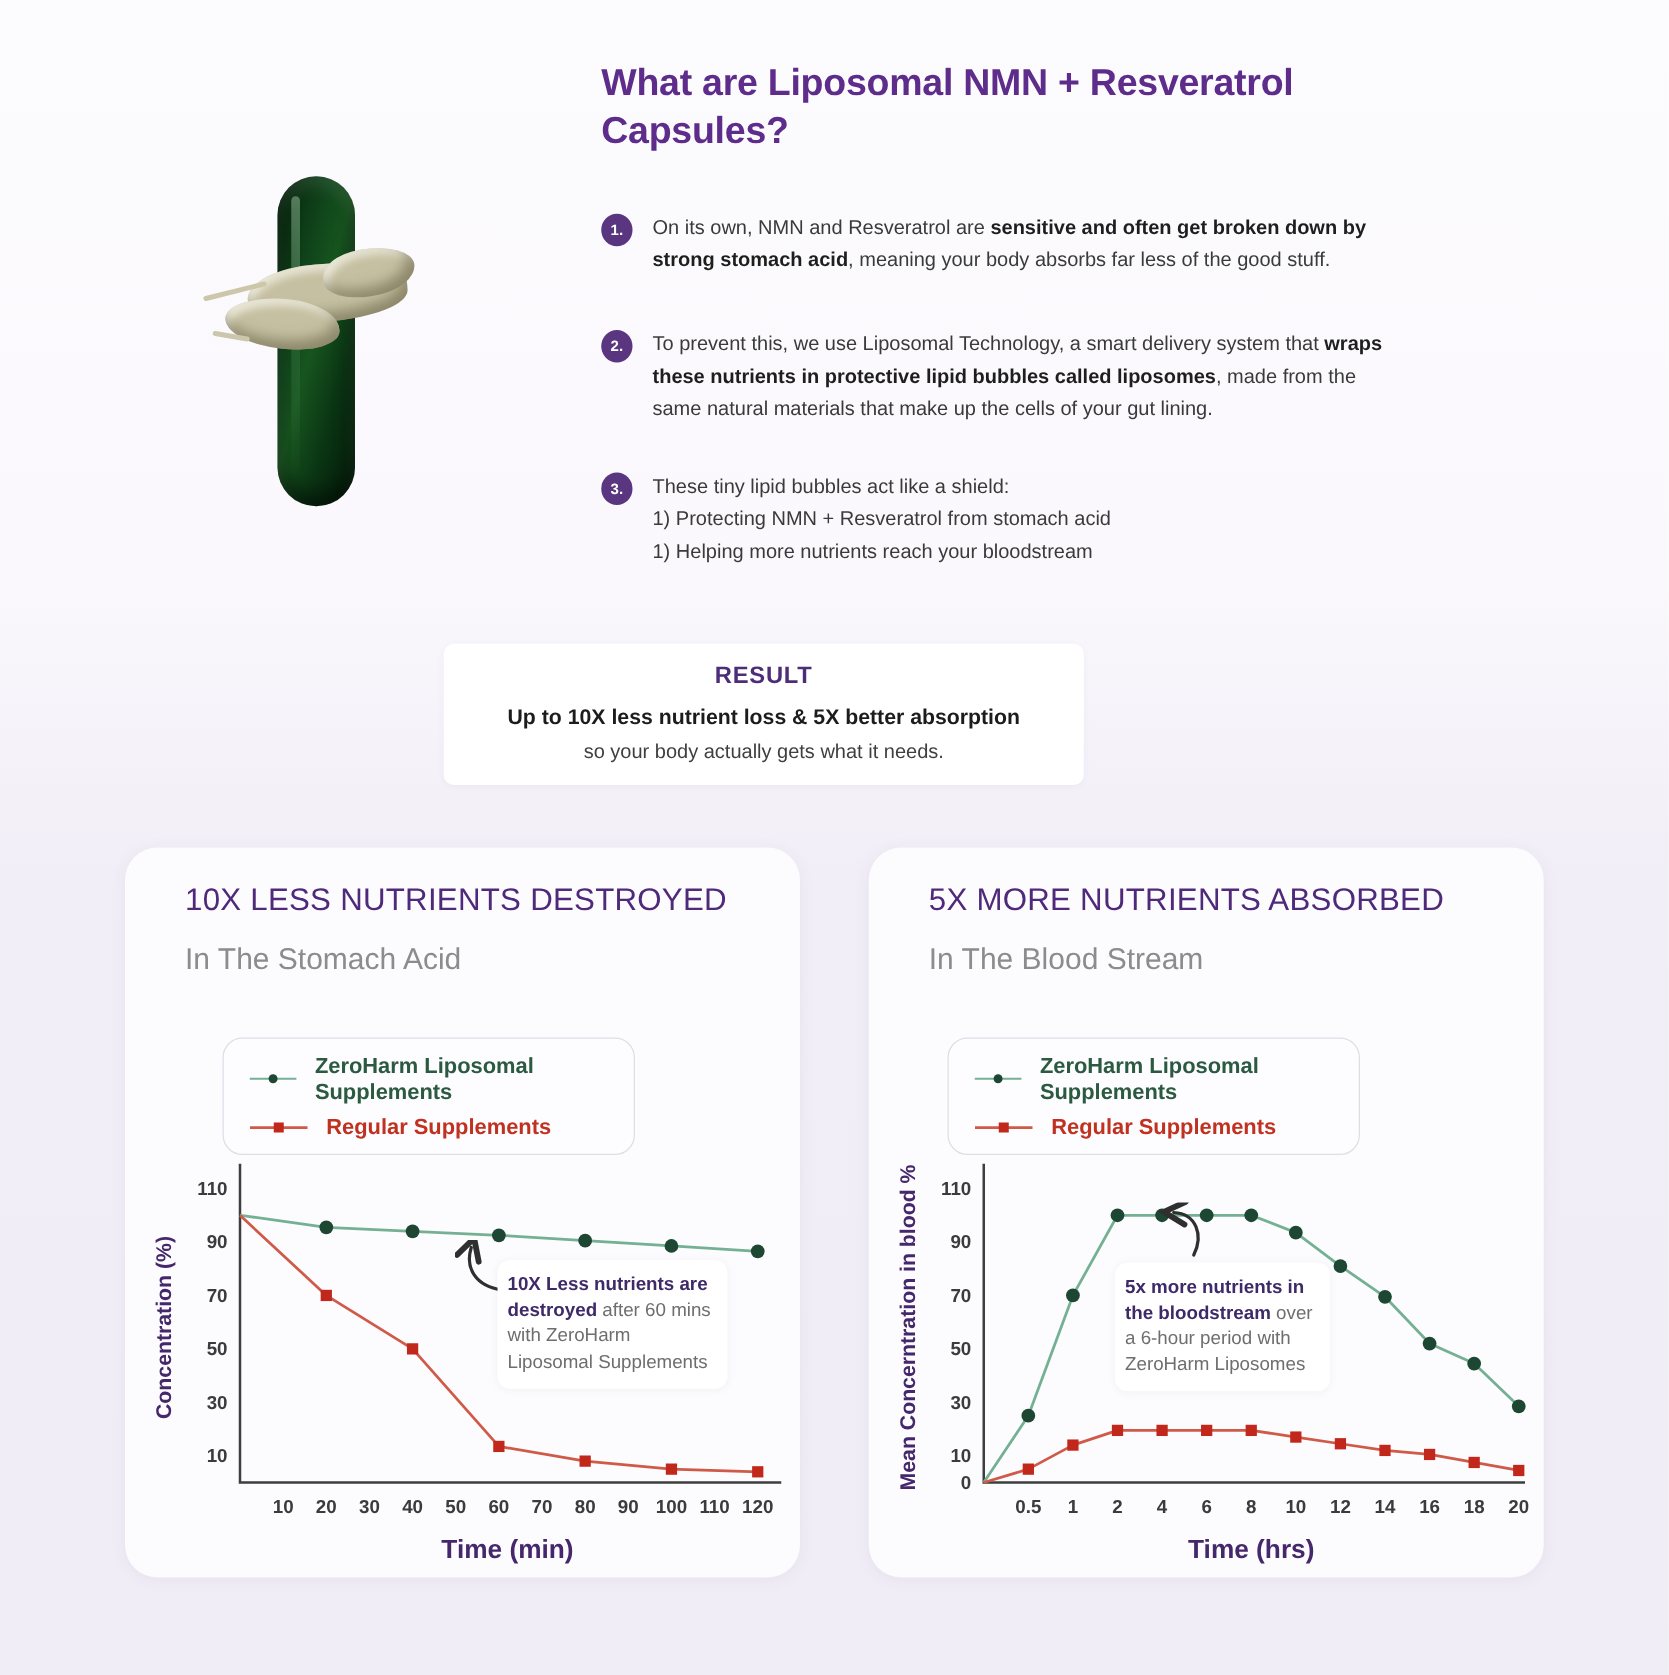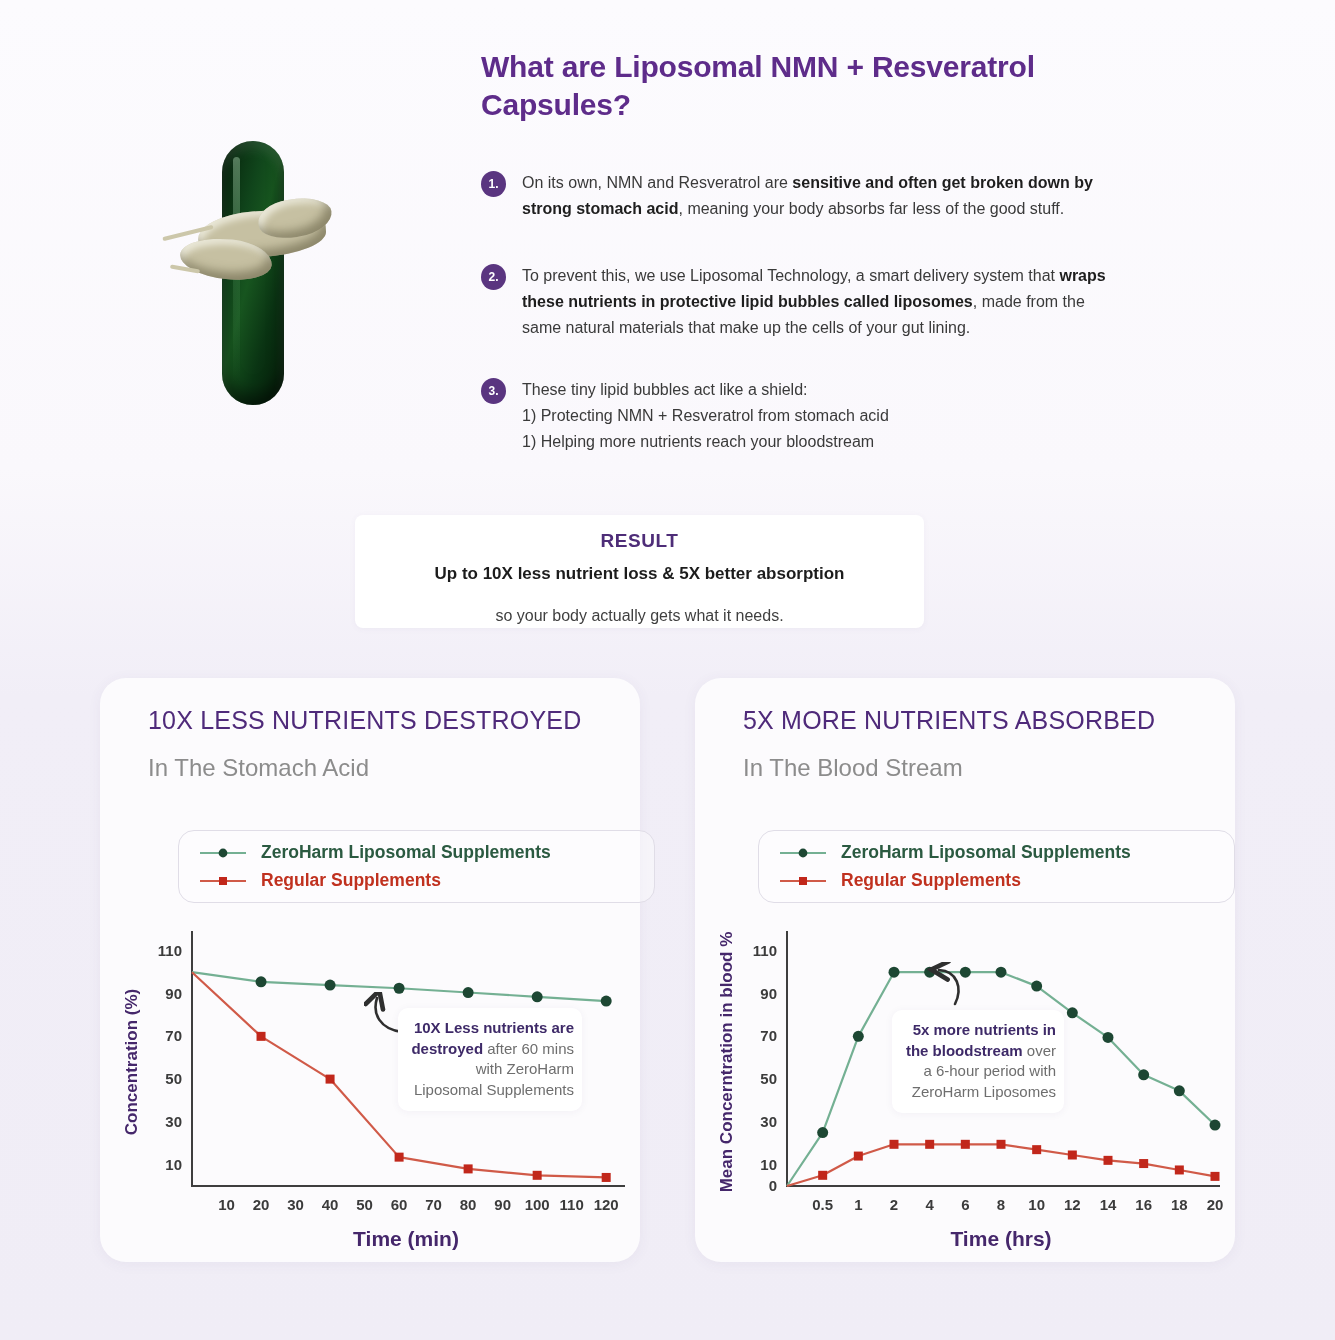--- a/index.html
+++ b/index.html
@@ -28,42 +28,42 @@
   .hero-content{position:absolute;left:465px;top:0;width:680px}
   h1.page-title{position:absolute;left:0;top:48px;width:680px;
     font-size:30px;line-height:1.26;font-weight:700;color:#5e2c8a;letter-spacing:-.2px}
   .item{position:absolute;left:0;display:flex;align-items:flex-start;width:650px}
   .item-1{top:170px}.item-2{top:263px}.item-3{top:377px}
   .badge{flex:0 0 auto;width:25px;height:26px;border-radius:50%;background:#5a3580;color:#fff;
     font-size:12px;font-weight:700;display:flex;align-items:center;justify-content:center;margin-right:16px;margin-top:1px}
   .item p{font-size:16px;line-height:1.64;color:#3a3a3a;width:590px}
   .item p b{color:#1e1e1e;font-weight:700}
   
-  .result-card{position:absolute;left:355px;top:515px;width:569px;height:113px;background:#ffffff;
+  .result-card{position:absolute;left:355px;top:515px;width:512px;height:113px;background:#ffffff;
     border-radius:8px;text-align:center;box-shadow:0 1px 6px rgba(90,70,130,.05)}
   .result-title{margin-top:15px;font-size:19px;font-weight:700;color:#4e2d78;letter-spacing:.6px}
   .result-bold{margin-top:12px;font-size:17px;font-weight:700;color:#1c1c1c}
-  .result-sub{margin-top:23px;font-size:16px;color:#3f3f3f}
+  .result-sub{margin-top:9px;font-size:16px;color:#3f3f3f}
   
   .chart-card{position:absolute;top:678px;width:540px;height:584px;background:#fcfbfd;border-radius:26px;
     box-shadow:0 2px 14px rgba(80,60,120,.06)}
   .card-0{left:100px}.card-1{left:695px}
   .chart-title{position:absolute;left:48px;top:28px;font-size:25px;font-weight:400;color:#4f2a7a;letter-spacing:.2px}
   .chart-sub{position:absolute;left:48px;top:76px;font-size:24px;font-weight:400;color:#8c8c8c}
-  .legend{position:absolute;top:152px;width:477px;border:1.5px solid #e0dde7;border-radius:16px;
+  .legend{position:absolute;top:152px;width:330px;border:1.5px solid #e0dde7;border-radius:16px;
     padding:11px 20px;display:flex;flex-direction:column;gap:7px;background:rgba(255,255,255,.4)}
   .card-0 .legend{left:78px}.card-1 .legend{left:63px}
   .legend-row{display:flex;align-items:center;gap:14px}
   .legend-row .llabel{font-size:17.5px;font-weight:700}
   .lmark .ll{stroke-width:2.2}
   svg.plot{position:absolute;left:22px;top:242px}
   .tick{font:600 15px "Liberation Sans",sans-serif;fill:#3b3b3b}
   .axlabel{font:700 21px "Liberation Sans",sans-serif;fill:#45276b}
   .ylabel{font-size:17px}
-  .annot{position:absolute;background:#ffffff;border-radius:10px;padding:10px 8px;text-align:right;
+  .annot{position:absolute;background:#ffffff;border-radius:10px;padding:10px 8px;text-align:left;
     font-size:15px;line-height:1.38;box-shadow:0 1px 8px rgba(60,40,100,.05)}
   .annot .annot-bold{font-weight:700;color:#3e2a68}
   .annot .annot-rest{color:#6e6e6e}
   .card-0 .annot{left:298px;top:330px;width:184px}
   .card-1 .annot{left:197px;top:332px;width:172px}
   .arrow{position:absolute}
   .card-0 .arrow{left:264px;top:314px}
   .card-1 .arrow{left:226px;top:284px}
 </style>
 </head>

